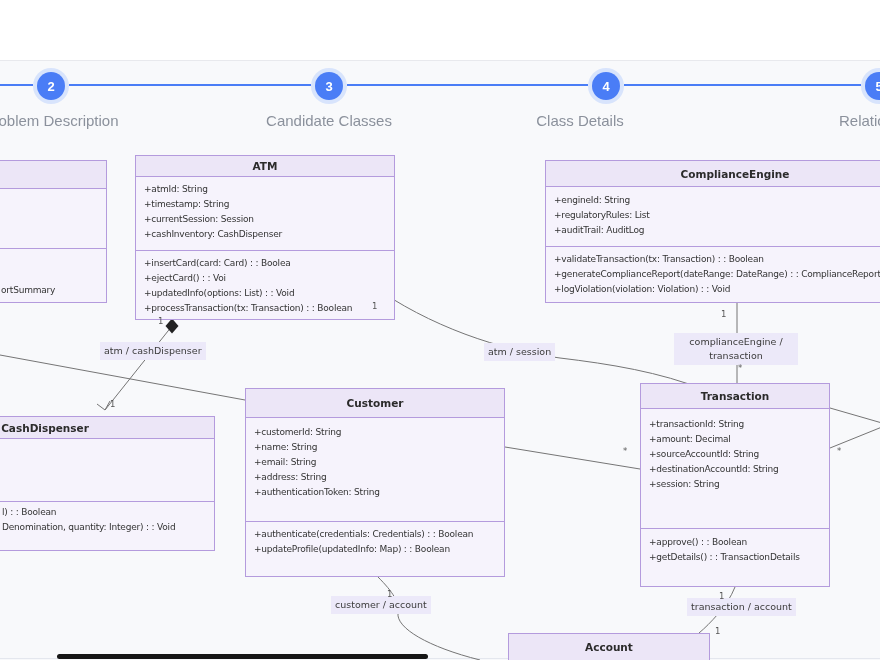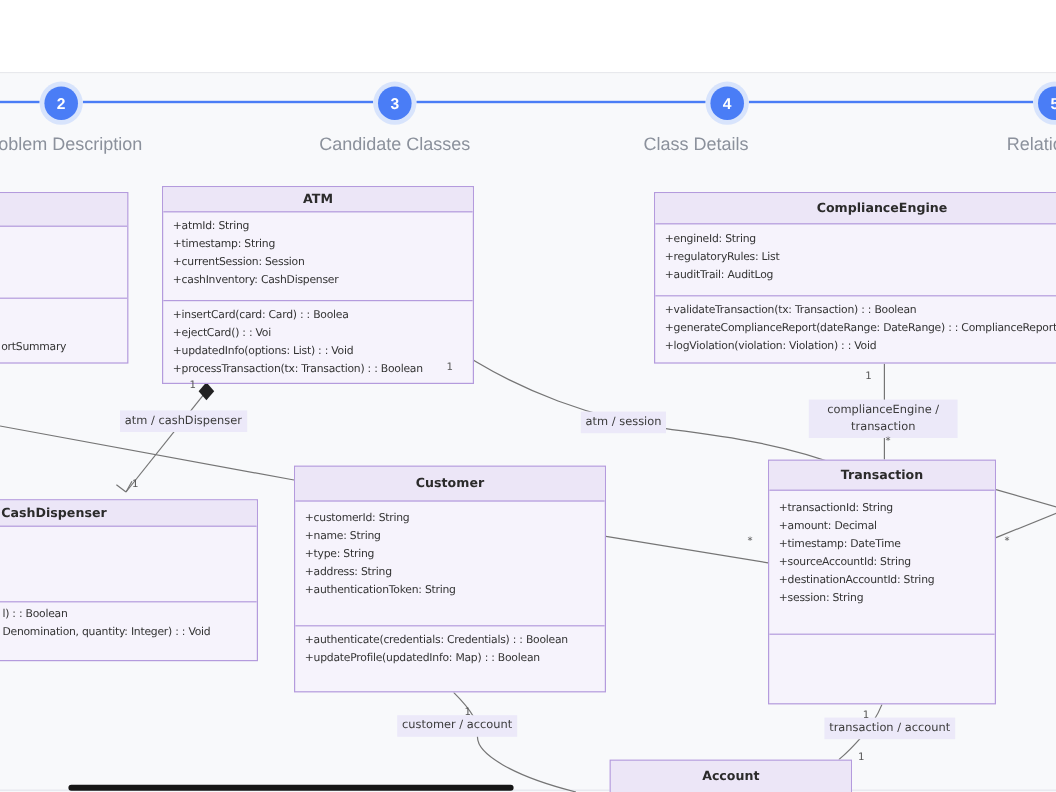--- a/index.html
+++ b/index.html
@@ -122,41 +122,42 @@
       <div class="ln" style="padding-left:126px">l) : : Boolean</div>
       <div class="ln" style="padding-left:126px">Denomination, quantity: Integer) : : Void</div>
     </div>
   </div>
 
   <div class="box" style="left:245px;top:388px;width:260px;height:189px">
     <div class="hdr" style="height:29px">Customer</div>
     <div class="sec" style="height:103px;padding-top:7px">
       <div class="ln">+customerId: String</div>
       <div class="ln">+name: String</div>
-      <div class="ln">+type: String</div>
+      <div class="ln">+email: String</div>
       <div class="ln">+address: String</div>
       <div class="ln">+authenticationToken: String</div>
     </div>
     <div class="sec divided" style="height:55px;padding-top:5px">
       <div class="ln">+authenticate(credentials: Credentials) : : Boolean</div>
       <div class="ln">+updateProfile(updatedInfo: Map) : : Boolean</div>
     </div>
   </div>
 
   <div class="box" style="left:640px;top:383px;width:190px;height:204px">
     <div class="hdr" style="height:25px">Transaction</div>
     <div class="sec" style="height:119px;padding-top:8px">
       <div class="ln">+transactionId: String</div>
       <div class="ln">+amount: Decimal</div>
-      <div class="ln">+timestamp: DateTime</div>
       <div class="ln">+sourceAccountId: String</div>
       <div class="ln">+destinationAccountId: String</div>
       <div class="ln">+session: String</div>
     </div>
     <div class="sec divided" style="height:58px;padding-top:6px">
+      <div class="ln">+approve() : : Boolean</div>
+      <div class="ln">+getDetails() : : TransactionDetails</div>
     </div>
   </div>
 
   <div class="box" style="left:508px;top:633px;width:202px;height:60px">
     <div class="hdr" style="height:27px">Account</div>
   </div>
 
   <div class="edge-label" style="left:100px;top:342px">atm / cashDispenser</div>
   <div class="edge-label" style="left:484px;top:343px">atm / session</div>
   <div class="edge-label wrap" style="left:674px;top:333px;width:116px">complianceEngine / transaction</div>

